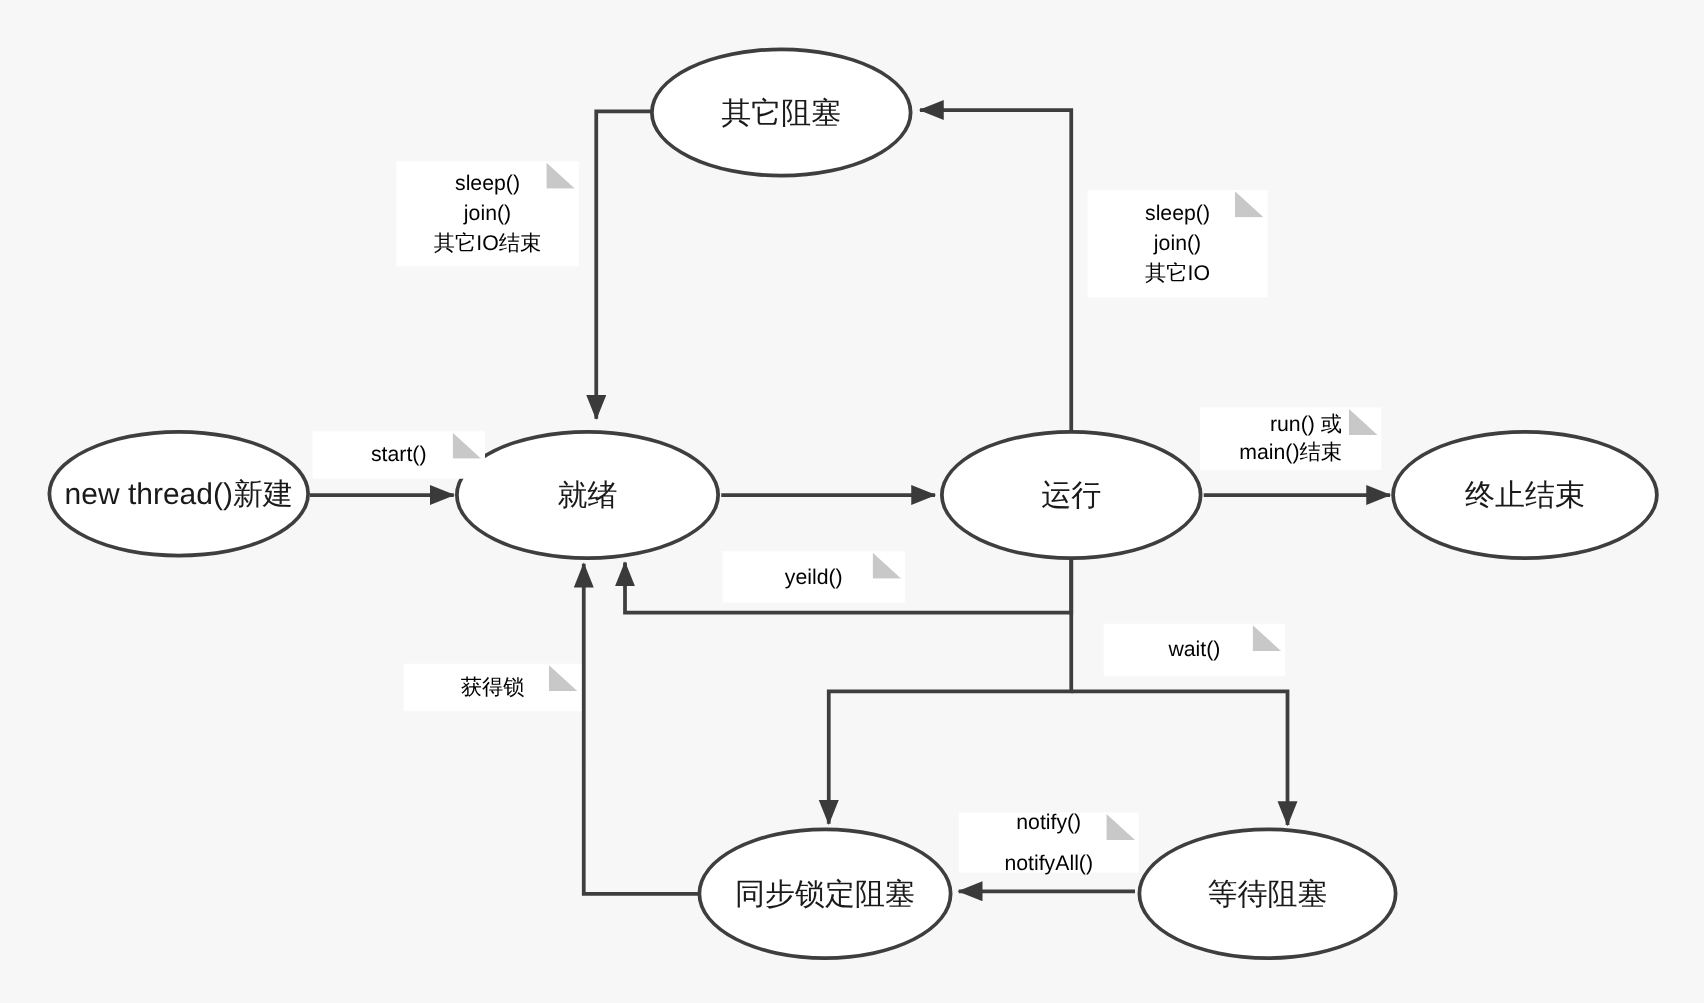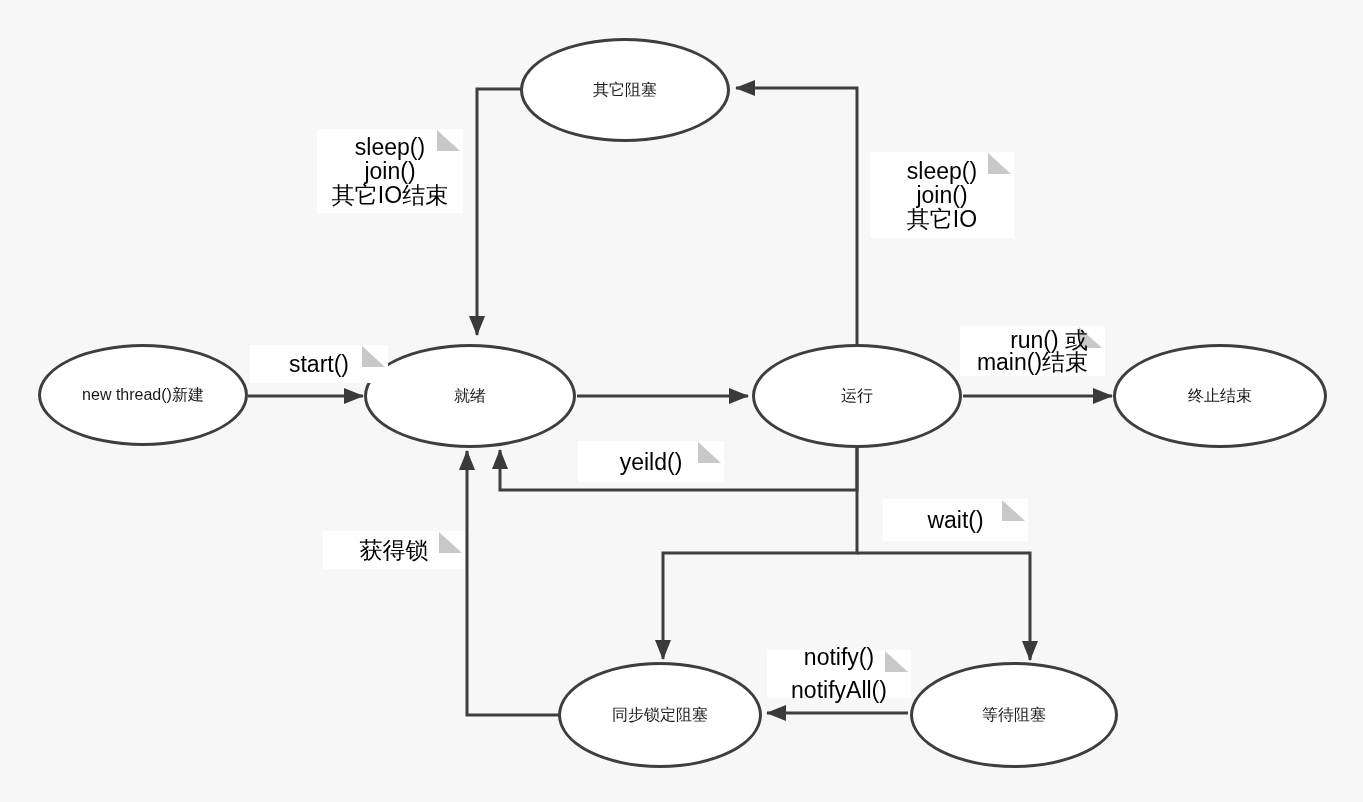--- a/index.html
+++ b/index.html
@@ -20,32 +20,32 @@
   }
   .node {
     position: absolute;
     box-sizing: border-box;
     border: 3px solid var(--stroke, #3e3e3e);
     border-radius: 50%;
     background: var(--node-fill, #ffffff);
     display: flex;
     align-items: center;
     justify-content: center;
-    font-size: 16px;
+    font-size: 24px;
     color: var(--text, #1a1a1a);
     text-align: center;
   }
   .note {
     position: absolute;
     box-sizing: border-box;
     background: var(--note-fill, #ffffff);
     display: flex;
     align-items: center;
     justify-content: center;
-    font-size: 23px;
+    font-size: 17px;
     line-height: 24px;
     color: #000000;
     text-align: center;
   }
   .note-text {
     white-space: pre-line;
     position: relative;
     z-index: 2;
   }
   .fold {

